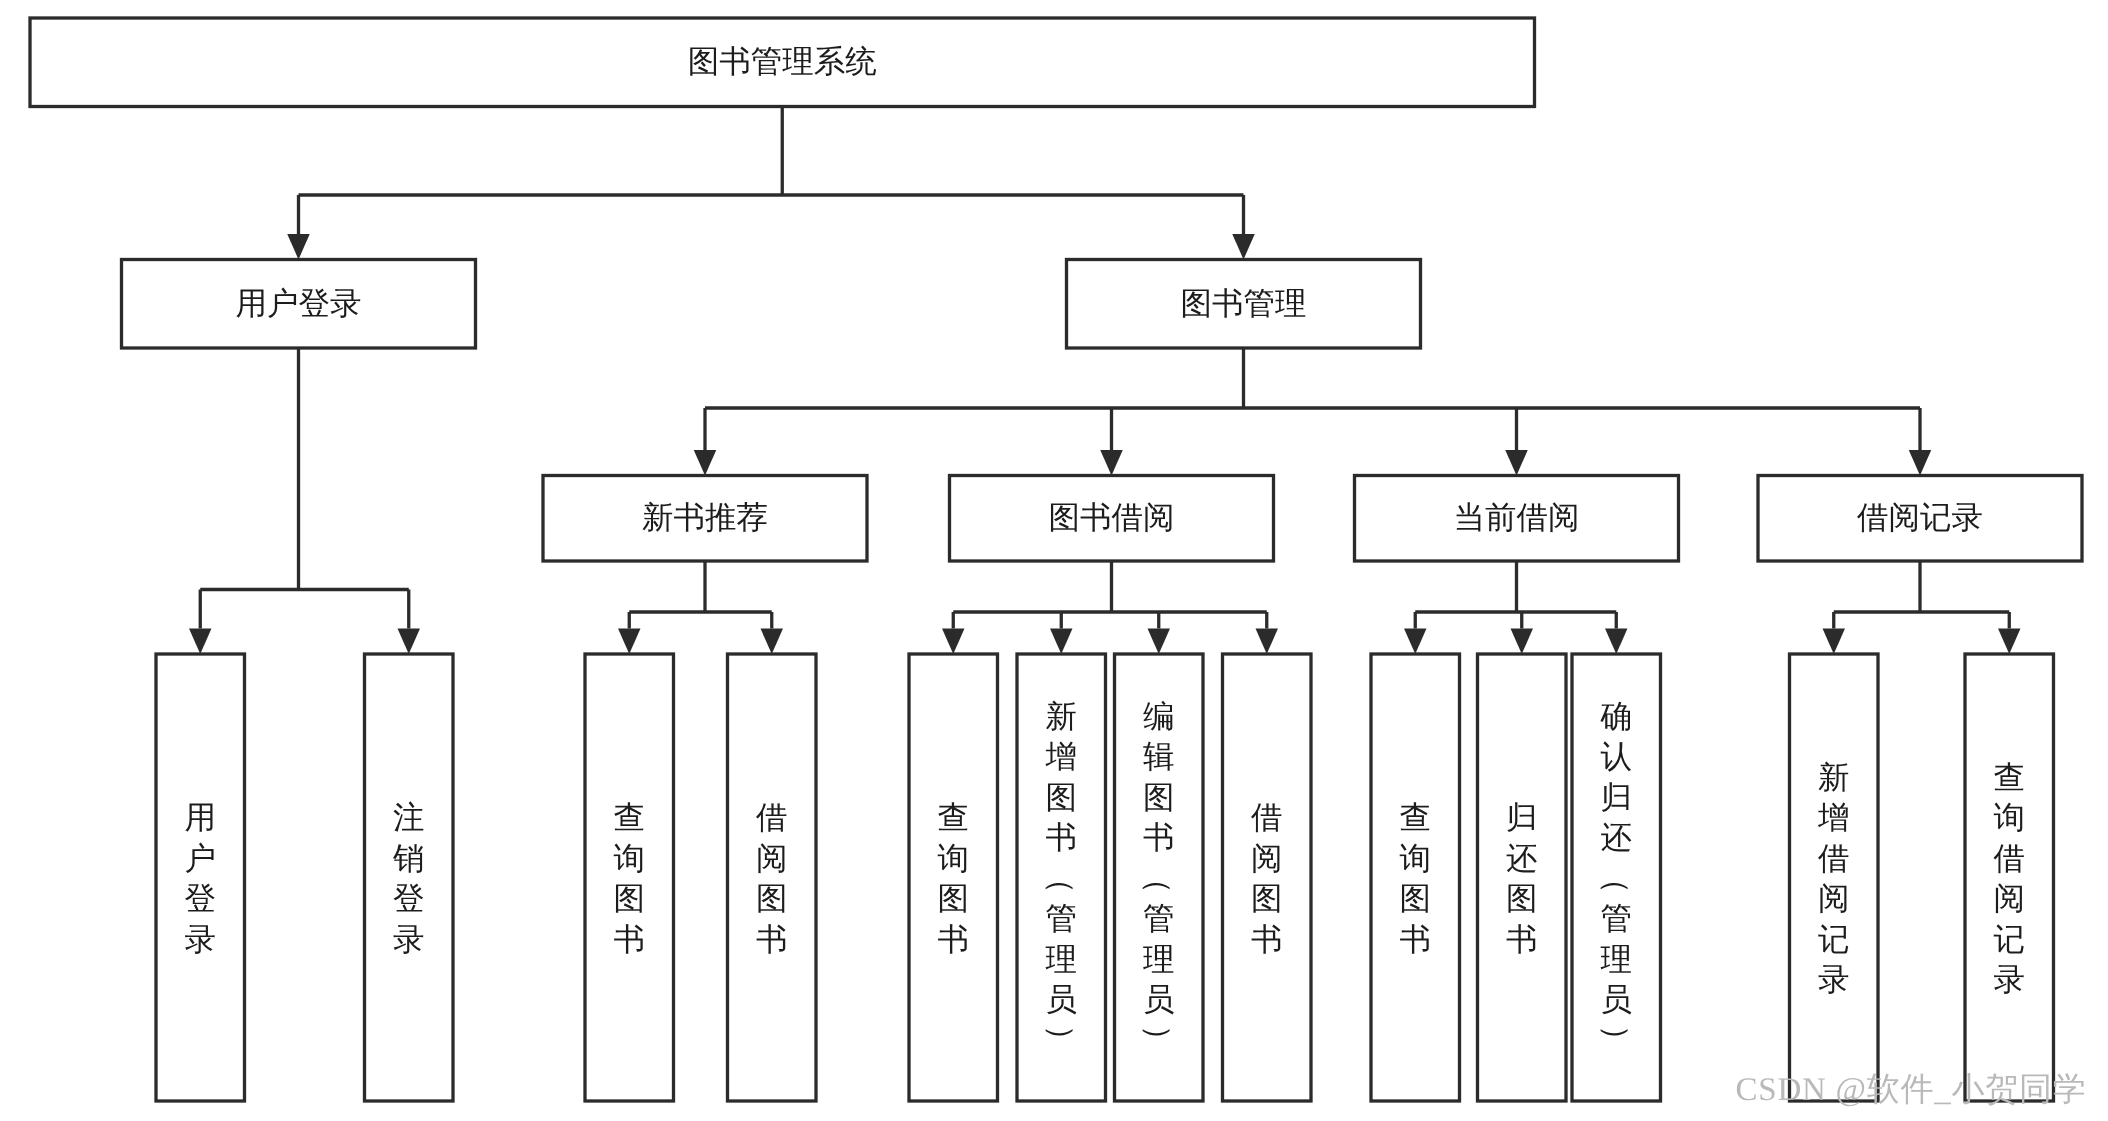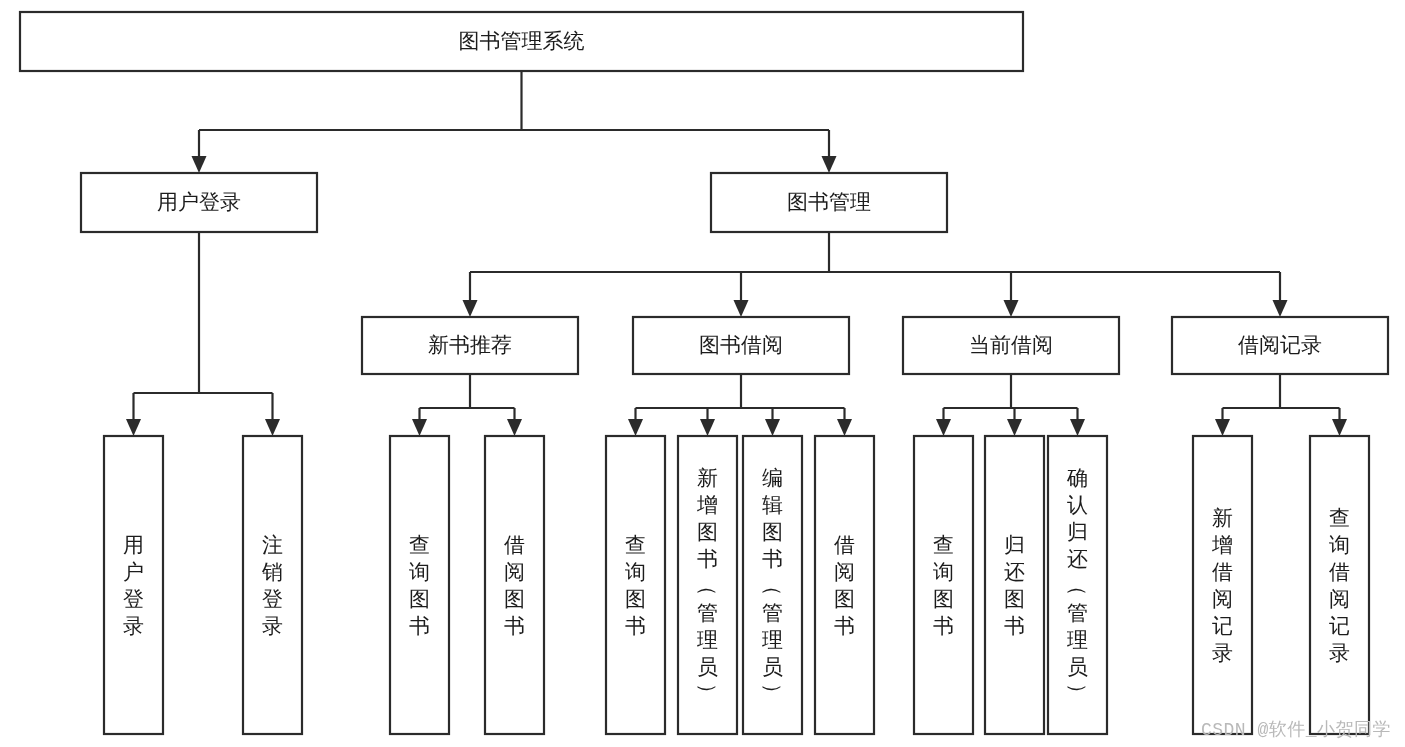--- a/index.html
+++ b/index.html
@@ -45,22 +45,22 @@
     fill: none;
   }
   .arrow-head {
     fill: #2b2b2b;
     stroke: none;
   }
   .watermark {
     position: absolute;
     right: 14px;
     bottom: 6px;
-    font-family: Liberation Mono, monospace;
-    font-size: 18px;
+    font-family: Liberation Serif, serif;
+    font-size: 22px;
     color: #b9b9b9;
     white-space: nowrap;
     letter-spacing: 0.5px;
     margin-top: 40px;
   }
 </style>
 </head>
 <body>
 
 <div id="diagram-root">

